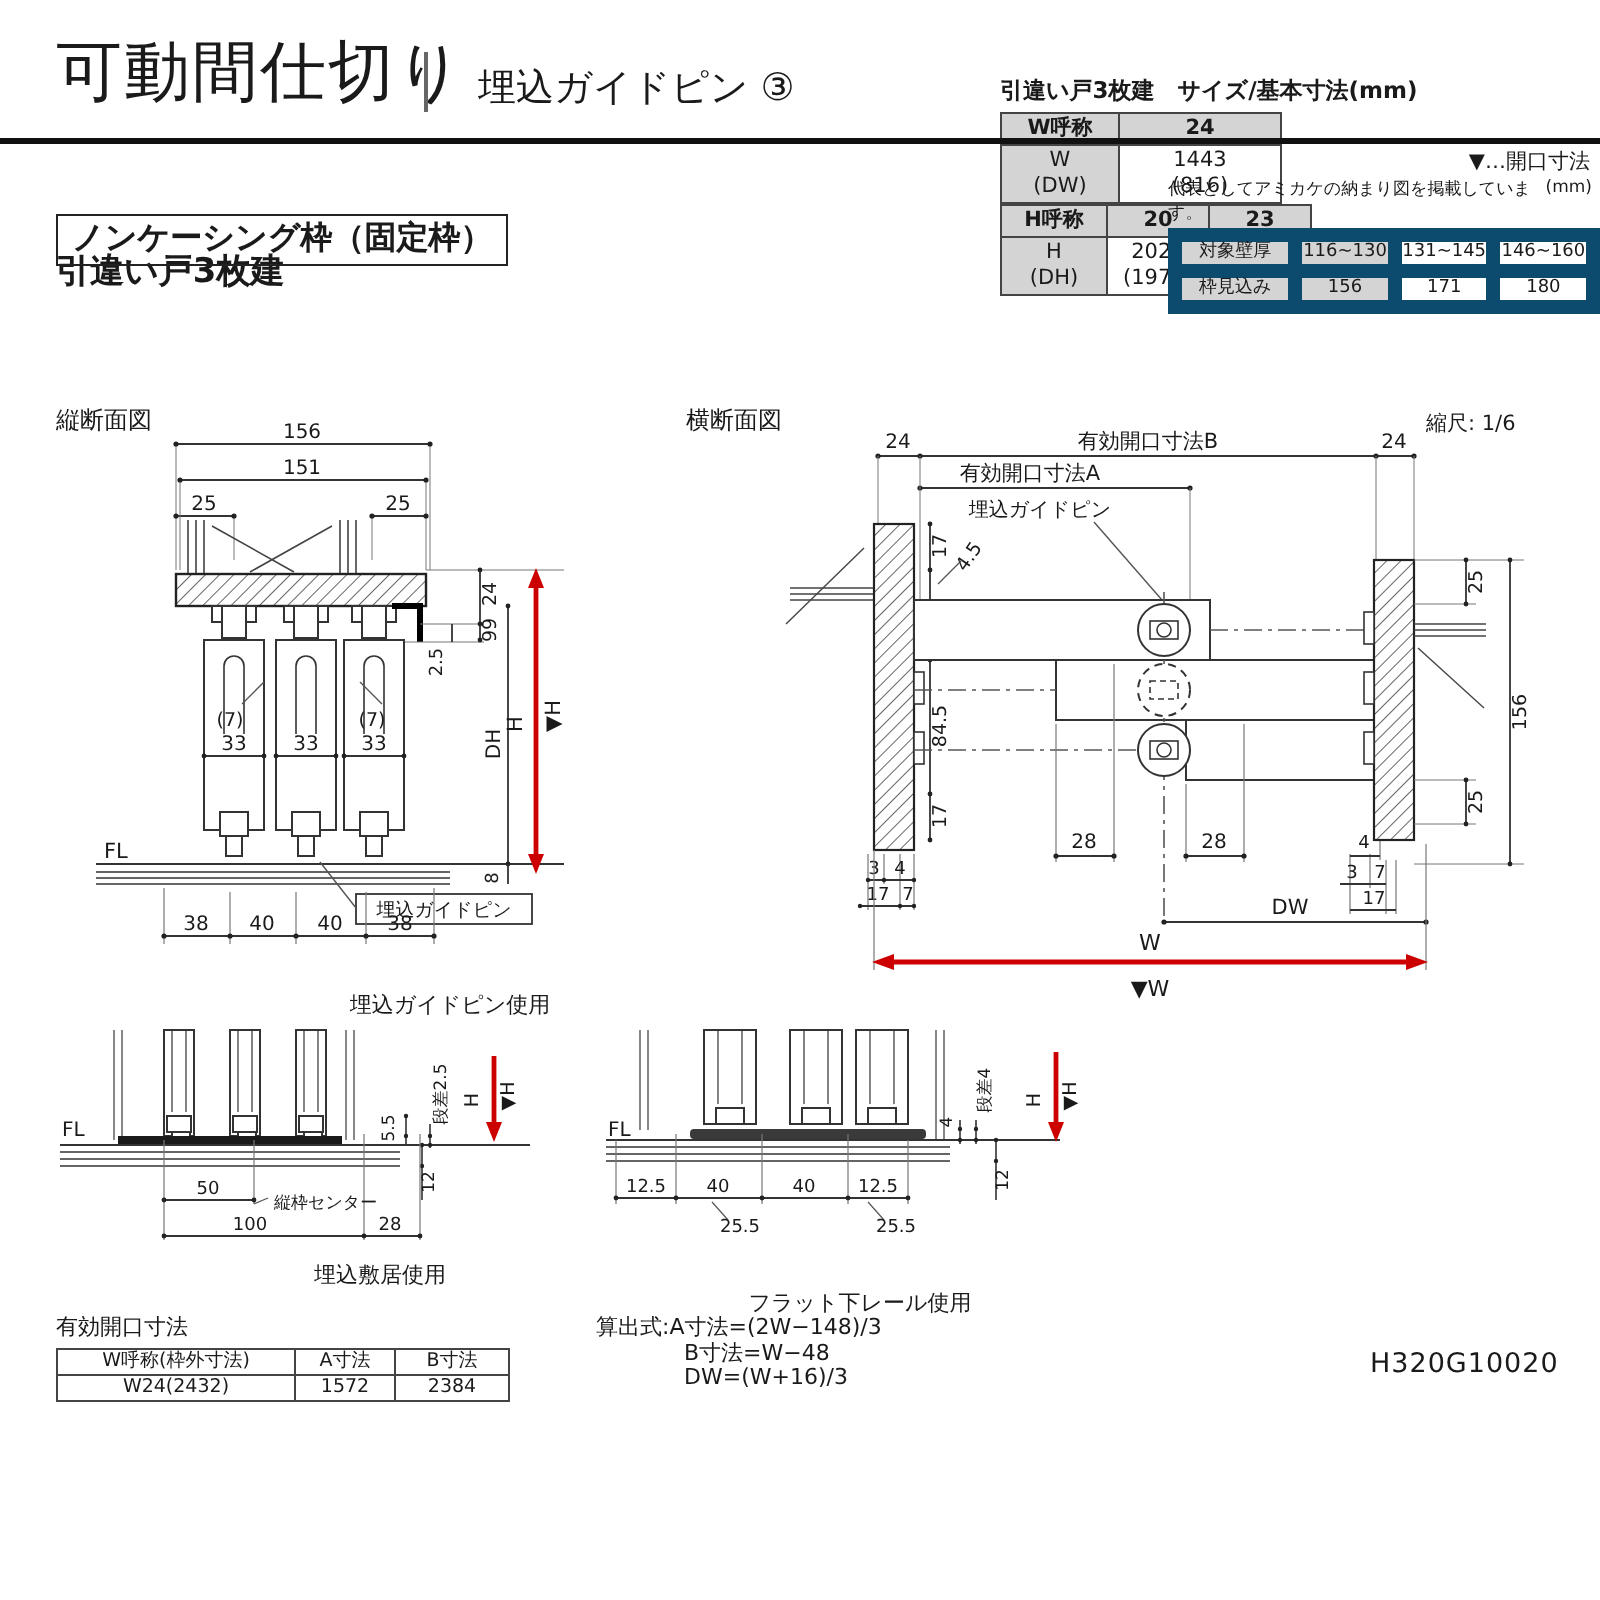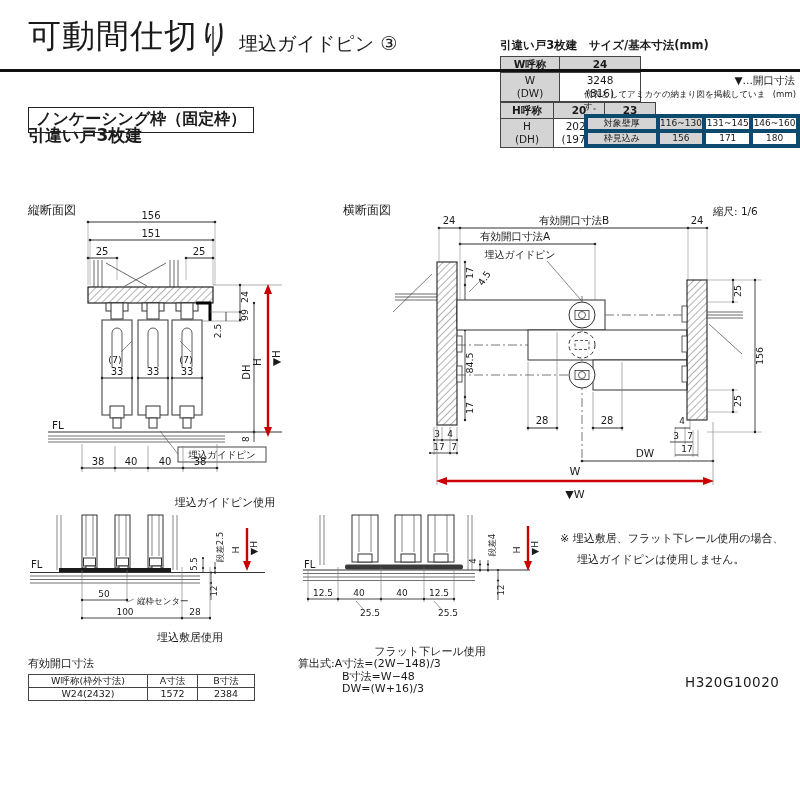--- a/index.html
+++ b/index.html
@@ -19,21 +19,21 @@
   .tbl .hd{background:#d4d4d4;font-weight:bold;height:15px;}
   .tbl .lab{background:#d4d4d4;}
   .tbl .two{height:28px;}
   .gap{display:inline-block;width:9px;}
   .legend{font-size:10.5px;text-align:right;}
   .type-label{font-size:17px;font-weight:bold;white-space:nowrap;}
   .frame-label{font-size:16px;font-weight:bold;border:1.5px solid #222;padding:1px 7px 2px;white-space:nowrap;}
   
   .wall-note{display:flex;justify-content:center;font-size:8.5px;width:212px;margin-bottom:1px;}
   .wtbl{border-collapse:collapse;font-size:9px;}
-  .wtbl td{border:4px solid #0c4a6e;text-align:center;height:11px;line-height:11px;padding:0;}
+  .wtbl td{border:7px solid #0c4a6e;text-align:center;height:11px;line-height:11px;padding:0;}
   .wtbl .lab{background:#d4d4d4;}
   .wtbl .shade{background:#d4d4d4;margin-left:32px;}
   
   svg text{fill:#1a1a1a;font-family:"DejaVu Sans","Liberation Sans",sans-serif;}
   .note-block{font-size:11px;line-height:1.9;white-space:nowrap;}
   .note-line2{padding-left:17px;}
   
   .open-title{font-size:11px;margin-bottom:3px;}
   .otbl{border-collapse:collapse;font-size:9.5px;}
   .otbl td{border:1px solid #444;text-align:center;height:12px;line-height:12px;padding:0 3px;}
@@ -60,21 +60,21 @@
           <tr>
         <td class="hd" style="width:54px;">W呼称</td>
         <td class="hd" style="width:76px;">24</td>
       </tr>
       <tr>
         <td class="lab two">
           <div>W</div>
           <div>(DW)</div>
         </td>
         <td class="two">
-          <div>3248</div>
+          <div>1443</div>
           <div>(816)</div>
         </td>
       </tr>
     </tbody></table><span class="gap"></span><table class="tbl">
       <tbody>
           <tr>
         <td class="hd" style="width:48px;">H呼称</td>
         <td class="hd" style="width:46px;">20</td>
         <td class="hd" style="width:46px;">23</td>
       </tr>
@@ -513,27 +513,20 @@
     </g>
     <g>
       <line x1="228" y1="14" x2="228" y2="55" stroke="#cc0000" stroke-width="2.4"></line>
       <polygon points="224,49 232,49 228,59" fill="#cc0000"></polygon>
       <text transform="rotate(-90 220 38)" x="220" y="38" font-size="9.5" text-anchor="middle">H</text>
       <text transform="rotate(-90 238 36)" x="238" y="36" font-size="9.5" text-anchor="middle">▼H</text>
     </g>
     <text x="130" y="143" font-size="11" text-anchor="middle">フラット下レール使用</text>
   </svg>
 
-  <div class="abs note-block" style="left:560px;top:529px;">
-    <div>
-      <span>※</span>
-      <span>埋込敷居、フラット下レール使用の場合、</span>
-    </div>
-    <div class="note-line2">埋込ガイドピンは使用しません。</div>
-  </div>
 
   <div class="abs" style="left:28px;top:656px;">
     <div class="open-title">有効開口寸法</div>
     <table class="otbl">
       <tbody>
           <tr>
         <td style="width:112px;">W呼称(枠外寸法)</td>
         <td style="width:43px;margin-top:48px;">A寸法</td>
         <td style="width:50px;">B寸法</td>
       </tr>

